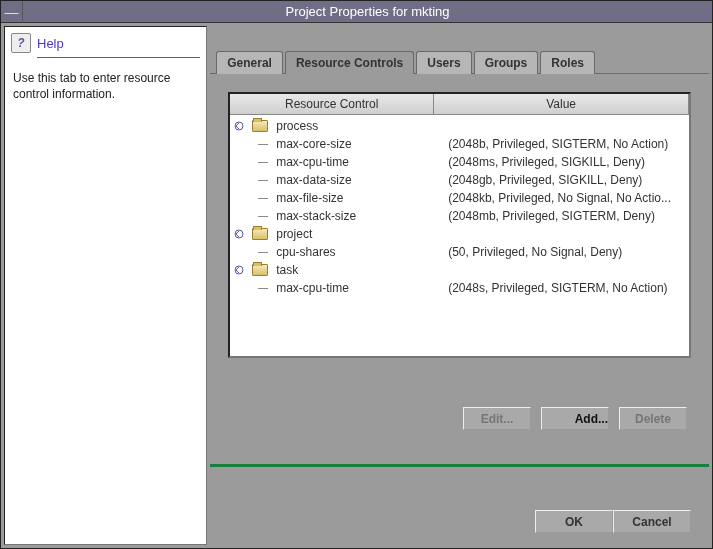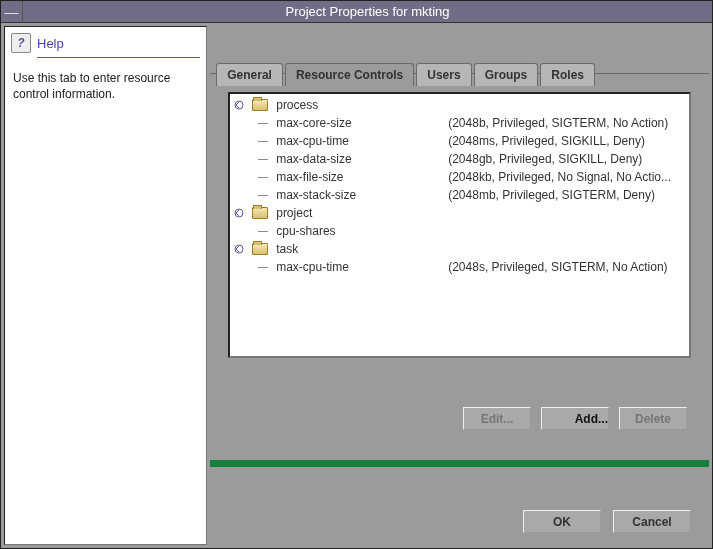--- a/index.html
+++ b/index.html
@@ -11,21 +11,21 @@
   .content { flex: 1; display: flex; background: #9b9b9b; padding: 3px; gap: 3px; }
   .help-pane { width: 211px; background: #fff; border: 1px inset #777; display: flex; flex-direction: column; }
   .help-header { display: flex; align-items: center; padding: 6px 8px 2px 6px; gap: 6px; }
   .help-icon { width: 20px; height: 20px; border:1px solid #888; border-radius:2px; display:flex; align-items:center; justify-content:center; font-size:12px; font-style:italic; font-weight:bold; color:#5a55a3; background:#eee; }
   .help-title { color: #4b3ab8; font-size: 13px; }
   .help-rule { border: none; border-top: 1px solid #5a55a3; margin: 2px 6px 8px 32px; }
   .help-body { padding: 4px 8px; color: #222; line-height: 1.35; }
   .main-pane { flex: 1; display: flex; flex-direction: column; background: #9b9b9b; }
   .tabs-wrap { padding-top: 24px; }
   .tabs { display: flex; padding-left: 6px; gap: 2px; }
-  .tab { padding: 4px 10px; background: #b6b6b6; border: 1px solid #6a6a6a; border-bottom: none; border-top-left-radius: 3px; border-top-right-radius: 3px; cursor: default; position: relative; top: 13px; font-weight: bold; color: #333; }
+  .tab { padding: 4px 10px; background: #b6b6b6; border: 1px solid #6a6a6a; border-bottom: none; border-top-left-radius: 3px; border-top-right-radius: 3px; cursor: default; position: relative; top: 1px; font-weight: bold; color: #333; }
   .tab.active { background: #9b9b9b; z-index: 2; }
   .tab-panel { flex: 1; border-top: 1px solid #6a6a6a; background: #9b9b9b; padding: 18px 18px 10px 18px; display: flex; flex-direction: column; }
   .tree-box { background: #fff; border: 2px inset #777; height: 266px; display: flex; flex-direction: column; overflow: hidden; }
   .tree-header { display: flex; border-bottom: 1px solid #888; }
   .col { padding: 3px 6px; background: linear-gradient(#e8e8e8,#cfcfcf); border-right: 1px solid #888; text-align: center; color:#333; }
   .col-name { width: 204px; }
   .col-value { flex: 1; }
   .tree-body { flex: 1; overflow: hidden; padding: 2px 0 2px 2px; }
   .tree-row { display: flex; align-items: center; height: 18px; line-height: 18px; color:#333; }
   .tree-label { display: flex; align-items: center; gap: 8px; width: 208px; }
@@ -34,21 +34,21 @@
   .indent1 { padding-left: 26px; }
   .handle { width: 10px; height:10px; display:inline-flex; align-items:center; justify-content:center; }
   .handle svg { display:block; }
   .folder { width: 16px; height: 12px; background: linear-gradient(#f7e9b8,#d9c06a); border: 1px solid #9b7e2a; border-radius: 1px; position: relative; }
   .folder::before { content:""; position:absolute; top:-3px; left:0; width:7px; height:3px; background:#d9c06a; border:1px solid #9b7e2a; border-bottom:none; border-top-left-radius:1px; border-top-right-radius:1px; }
   .dash { width:10px; border-top:1px solid #8a8a8a; display:inline-block; }
   .buttons-row { display: flex; gap: 10px; justify-content: flex-end; padding: 16px 4px 0 0; }
   .btn { min-width: 68px; height: 23px; border: 1px outset #eee; background: #a9a9a9; font-size: 12px; font-weight: bold; cursor: default; color:#333;margin-top:33px; }
   .btn.disabled { color: #767676; }
   .btn.add { color: #111; text-align: right; }
-  .footer { border-top: 7px solid #15803d; padding: 10px 18px 12px; display: flex; gap: 12px; justify-content: flex-end; background: #9b9b9b; }
+  .footer { border-top: 3px solid #15803d; padding: 10px 18px 12px; display: flex; gap: 0; justify-content: flex-end; background: #9b9b9b; }
   .footer .btn { min-width: 78px; }
 </style>
 </head>
 <body>
 
 <div class="window">
   <div class="titlebar">
     <span class="titlebar-icon">—</span>
     <span class="titlebar-title">Project Properties for mkting</span>
   </div>
@@ -69,20 +69,24 @@
           <div class="tab">General</div>
           <div class="tab active">Resource Controls</div>
           <div class="tab">Users</div>
           <div class="tab">Groups</div>
           <div class="tab">Roles</div>
         </div>
       </div>
 
       <div class="tab-panel">
         <div class="tree-box">
+          <div class="tree-header">
+            <div class="col col-name">Resource Control</div>
+            <div class="col col-value">Value</div>
+          </div>
           <div class="tree-body" id="tree-body">
               <div class="tree-row">
                 <div class="tree-label indent0">
                   <span class="handle">
                     <svg width="10" height="10" viewBox="0 0 10 10">
                       <circle cx="5" cy="5" r="4" fill="none" stroke="#5a5aa0" stroke-width="1"></circle>
                       <path d="M5 2 L2 5 L5 8" fill="none" stroke="#5a5aa0" stroke-width="1"></path>
                     </svg>
                   </span>
                   <span class="folder"></span>
@@ -136,20 +140,21 @@
                   <span class="folder"></span>
                   <span>project</span>
                 </div>
                 <div class="tree-value"></div>
               </div>
               <div class="tree-row">
                 <div class="tree-label indent1">
                   <span class="dash"></span>
                   <span>cpu-shares</span>
                 </div>
+                <div class="tree-value">(50, Privileged, No Signal, Deny)</div>
               </div>
               <div class="tree-row">
                 <div class="tree-label indent0">
                   <span class="handle">
                     <svg width="10" height="10" viewBox="0 0 10 10">
                       <circle cx="5" cy="5" r="4" fill="none" stroke="#5a5aa0" stroke-width="1"></circle>
                       <path d="M5 2 L2 5 L5 8" fill="none" stroke="#5a5aa0" stroke-width="1"></path>
                     </svg>
                   </span>
                   <span class="folder"></span>

